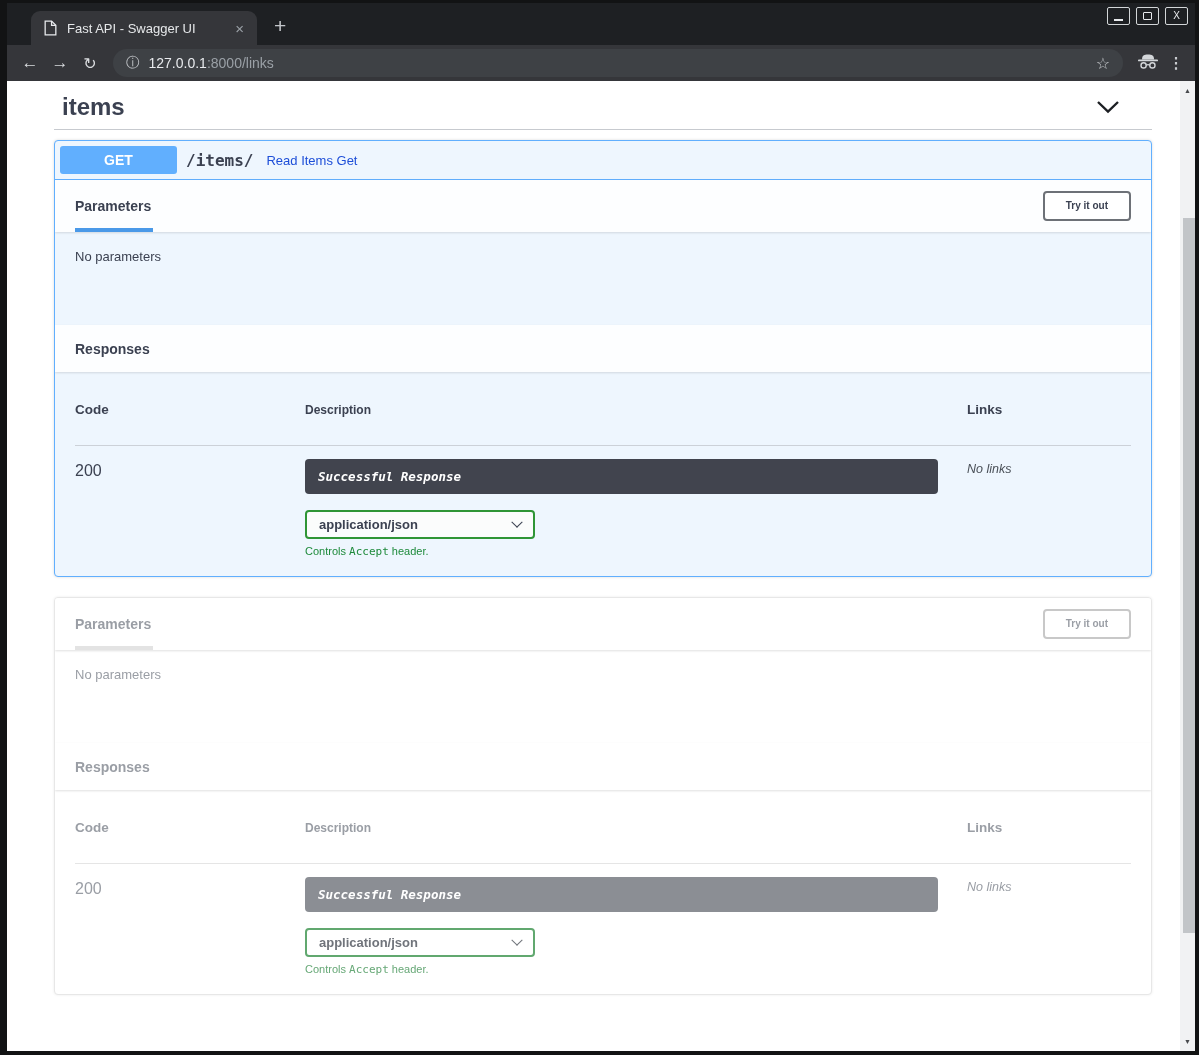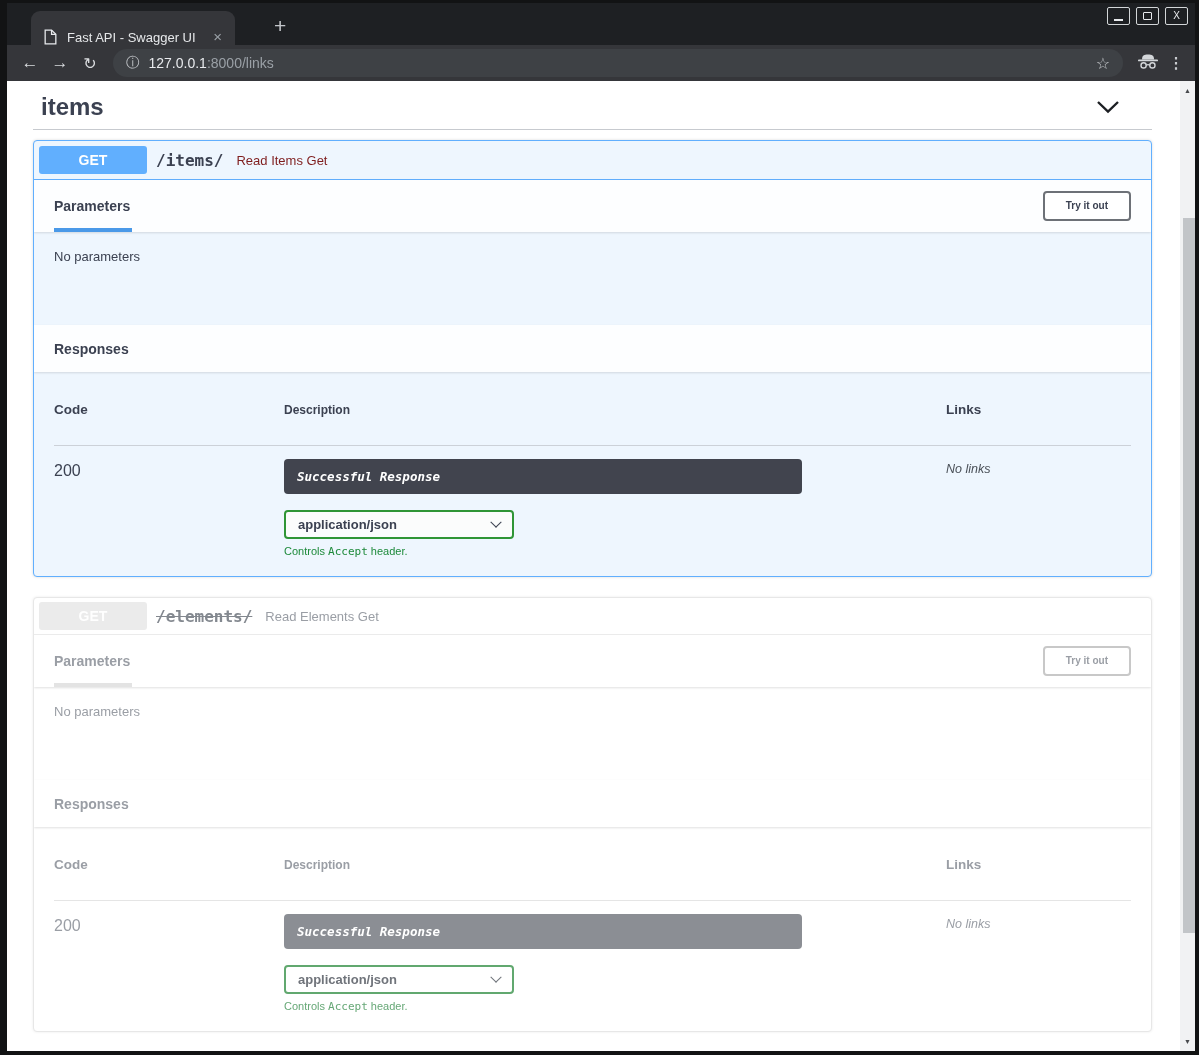--- a/index.html
+++ b/index.html
@@ -7,23 +7,23 @@
   body {
     width:1199px; height:1055px; background:#121314;
     font-family:"Liberation Sans", sans-serif; overflow:hidden; position:relative;
   }
   .frame { position:absolute; inset:0; padding:3px 4px 4px 7px; }
   .window { width:100%; height:100%; display:flex; flex-direction:column; background:#fff; }
 
   
   .titlebar { height:42px; background:#1e2023; position:relative; flex:none; }
   .tab {
-    position:absolute; left:24px; top:8px; width:204px; height:34px;
+    position:absolute; left:24px; top:8px; width:226px; height:34px;
     background:#35363a; border-radius:9px 9px 0 0;
-    display:flex; align-items:flex-end; padding:0 10px 0 13px; cursor:default;
+    display:flex; align-items:center; padding:0 10px 0 13px; cursor:default;
   }
   .tab-title { font-size:13px; color:#e6e8ea; flex:1; margin-left:10px; white-space:nowrap; overflow:hidden; }
   .tab-close { color:#9aa0a6; font-size:15px; margin-left:6px; padding:0 3px; }
   .newtab { position:absolute; left:263px; top:11px; color:#c3c6ca; font-size:21px; font-weight:300; padding:0 4px; }
   .winbtns { position:absolute; right:7px; top:4px; display:flex; gap:6px; }
   .winbtn {
     width:23px; height:18px; border:1px solid #d3d6d8; border-radius:2px;
     color:#e8eaed; display:flex; align-items:center; justify-content:center;
     font-size:10px; line-height:1; background:transparent;
   }
@@ -39,21 +39,21 @@
   }
   .info-ico { color:#c3c6ca; font-size:13.5px; margin-right:9px; }
   .url { font-size:14px; white-space:nowrap; }
   .url-host { color:#e8eaed; }
   .url-rest { color:#9aa0a6; }
   .star-ico { margin-left:auto; color:#c6c9cd; font-size:16px; }
   .incog { width:26px; text-align:center; flex:none; margin:0 4px; }
   .kebab { color:#c9ccd0; font-size:15px; width:22px; text-align:center; flex:none; font-weight:bold; }
 
   
-  .page { flex:1; background:#fff; position:relative; overflow:hidden; color:#3b4151; }
+  .page { flex:1; background:#fff; position:relative; overflow:hidden; color:#3b4151;margin-left:21px; }
   .scrollbar { position:absolute; right:0; top:0; bottom:0; width:15px; background:#f1f2f3; }
   .sb-arrow { position:absolute; left:0; width:15px; height:15px; font-size:7px; color:#47494c;
               display:flex; align-items:center; justify-content:center; }
   .sb-up { top:2px; } .sb-down { bottom:2px; }
   .sb-thumb { position:absolute; left:3px; right:0; top:137px; height:715px; background:#c2c5c8; }
 
   .content { position:absolute; left:0; top:0; right:15px; bottom:0; padding:0 28px 0 26px; }
 
   .tag-row { display:flex; align-items:center; justify-content:space-between;
              padding:12px 8px 4px 8px; cursor:pointer; }
@@ -61,26 +61,26 @@
   .tag-chevron { margin-right:24px; margin-top:4px; }
   .tag-divider { height:1px; background:#c7cacf; margin:4px 0 10px 0; }
 
   
   .opblock {
     border:1px solid #61affe; border-radius:4px; background:#eef6fe;
     box-shadow:0 0 3px rgba(0,0,0,.15); margin-bottom:20px; overflow:hidden;
   }
   .op-summary { display:flex; align-items:center; padding:5px; border-bottom:1px solid #61affe; cursor:pointer; }
   .method-badge {
-    width:108px; height:28px; border-radius:3px; background:#61affe; color:#fff;
+    width:117px; height:28px; border-radius:3px; background:#61affe; color:#fff;
     font-weight:bold; font-size:14px; display:flex; align-items:center; justify-content:center; flex:none;
   }
   .op-path { font-family:"DejaVu Sans Mono", monospace; font-size:16px; font-weight:bold;
              color:#3b4151; margin-left:9px; }
-  .op-desc { font-size:13px; color:#7f1d1d; margin-left:13px; }
+  .op-desc { font-size:13px; color:#1d4ed8; margin-left:13px; }
 
   .op-warning { display:none; }
 
   .section-header {
     background:rgba(255,255,255,.85); box-shadow:0 1px 2px rgba(0,0,0,.12);
     height:52px; display:flex; align-items:center; justify-content:space-between;
     padding:0 20px; position:relative;
   }
   .tab-label { font-size:14px; font-weight:bold; color:#3b4151; }
   .tab-underline { position:absolute; left:20px; bottom:0; width:78px; height:4px; background:#4a99e8; }
@@ -99,21 +99,21 @@
   .resp-hrow { display:flex; align-items:flex-end; font-weight:bold; color:#3b4151;
                padding-bottom:28px; border-bottom:1px solid #ccd1d8; }
   .col-code { width:230px; flex:none; font-size:13.5px; }
   .col-desc { width:662px; flex:none; font-size:12px; }
   .col-links { flex:1; font-size:13.5px; }
   .resp-row { display:flex; padding-top:13px; }
   .code-val { width:230px; flex:none; font-size:16px; padding-top:3px; color:#3b4151; }
   .desc-cell { width:662px; flex:none; }
   .links-cell { flex:1; font-style:italic; font-size:12.5px; color:#4a5058; padding-top:3px; }
   .resp-box {
-    width:518px; height:35px; background:#41444e; border-radius:4px;
+    width:633px; height:35px; background:#41444e; border-radius:4px;
     display:flex; align-items:center; padding:0 13px; color:#fff;
     font-family:"DejaVu Sans Mono", monospace; font-size:12.5px; font-style:italic; font-weight:bold;
   }
   .media-select {
     margin-top:16px; width:230px; height:29px; border:2px solid #2f9536; border-radius:4px;
     background:#fbfcfc; display:flex; align-items:center; justify-content:space-between;
     padding:0 12px; font-size:13px; font-weight:bold; color:#3b4151; cursor:pointer;
   }
   .accept-note { margin-top:6px; font-size:11px; color:#1e8a3b; }
   .accept-note .code { font-family:"DejaVu Sans Mono", monospace; }
@@ -245,25 +245,20 @@
                   <span class="sel-chev"></span>
                 </div>
                 <div class="accept-note"><span>Controls </span><span class="code">Accept</span><span> header.</span></div>
               </div>
               <span class="links-cell">No links</span>
             </div>
           </div>
         </div>
 
         <div class="opblock deprecated">
-          <div class="op-summary">
-            <span class="method-badge">GET</span>
-            <span class="op-path">/elements/</span>
-            <span class="op-desc">Read Elements Get</span>
-          </div>
           <div class="section-header">
             <span class="tab-label">Parameters</span>
             <span class="tab-underline"></span>
             <button class="try-btn">Try it out</button>
           </div>
           <div class="params-body">
             <span>No parameters</span>
           </div>
           <div class="resp-header">
             <span>Responses</span>

